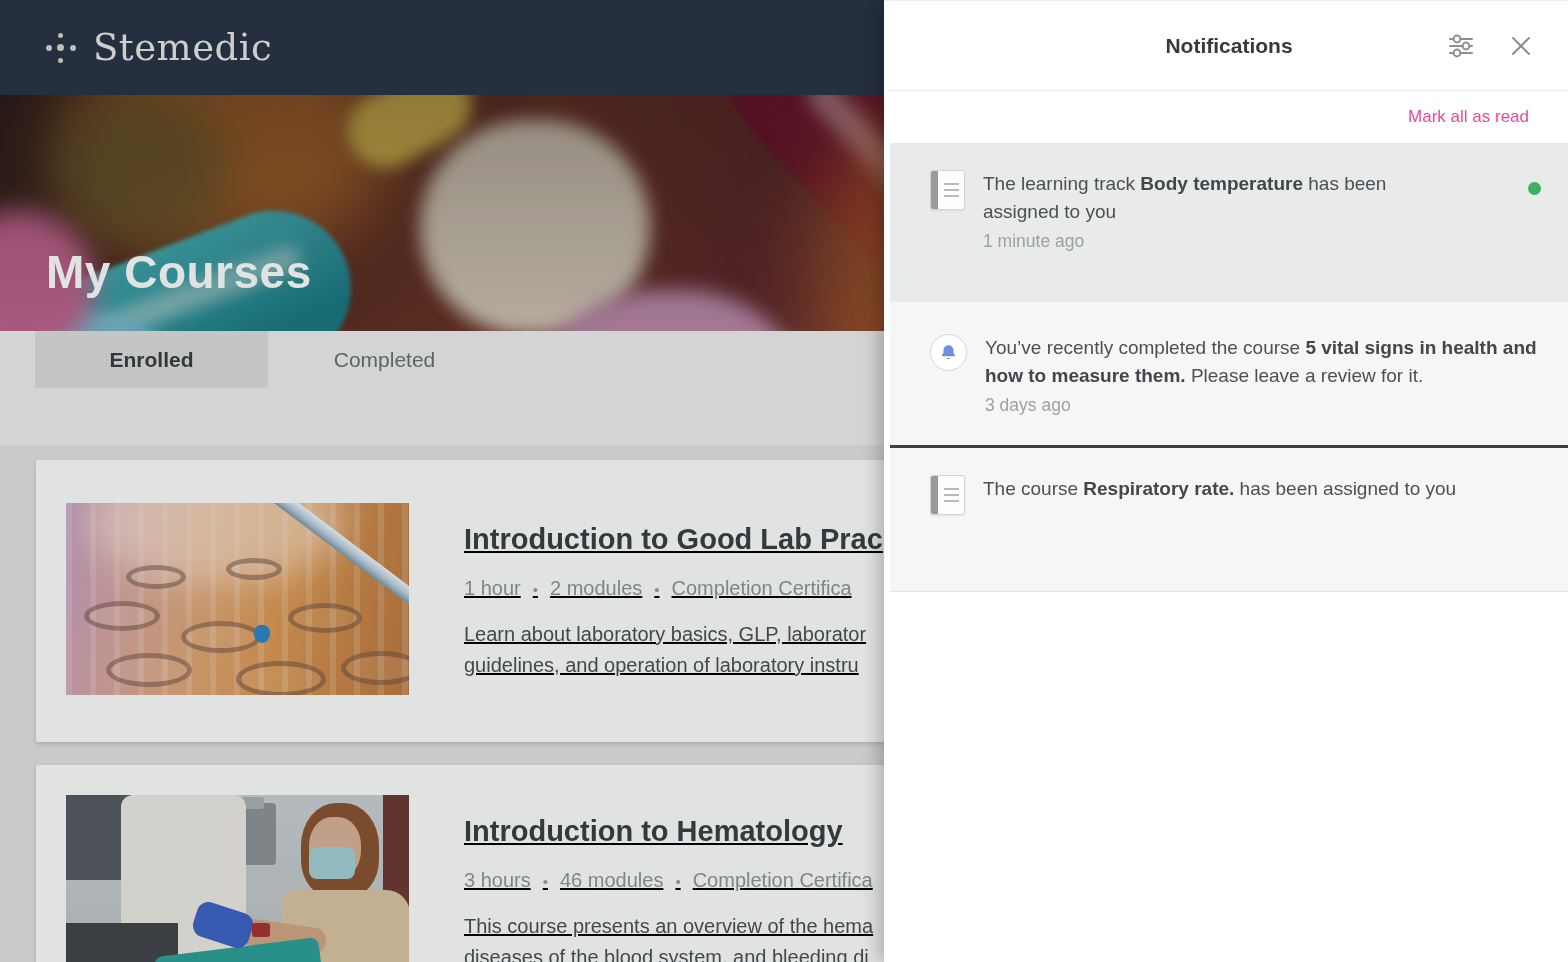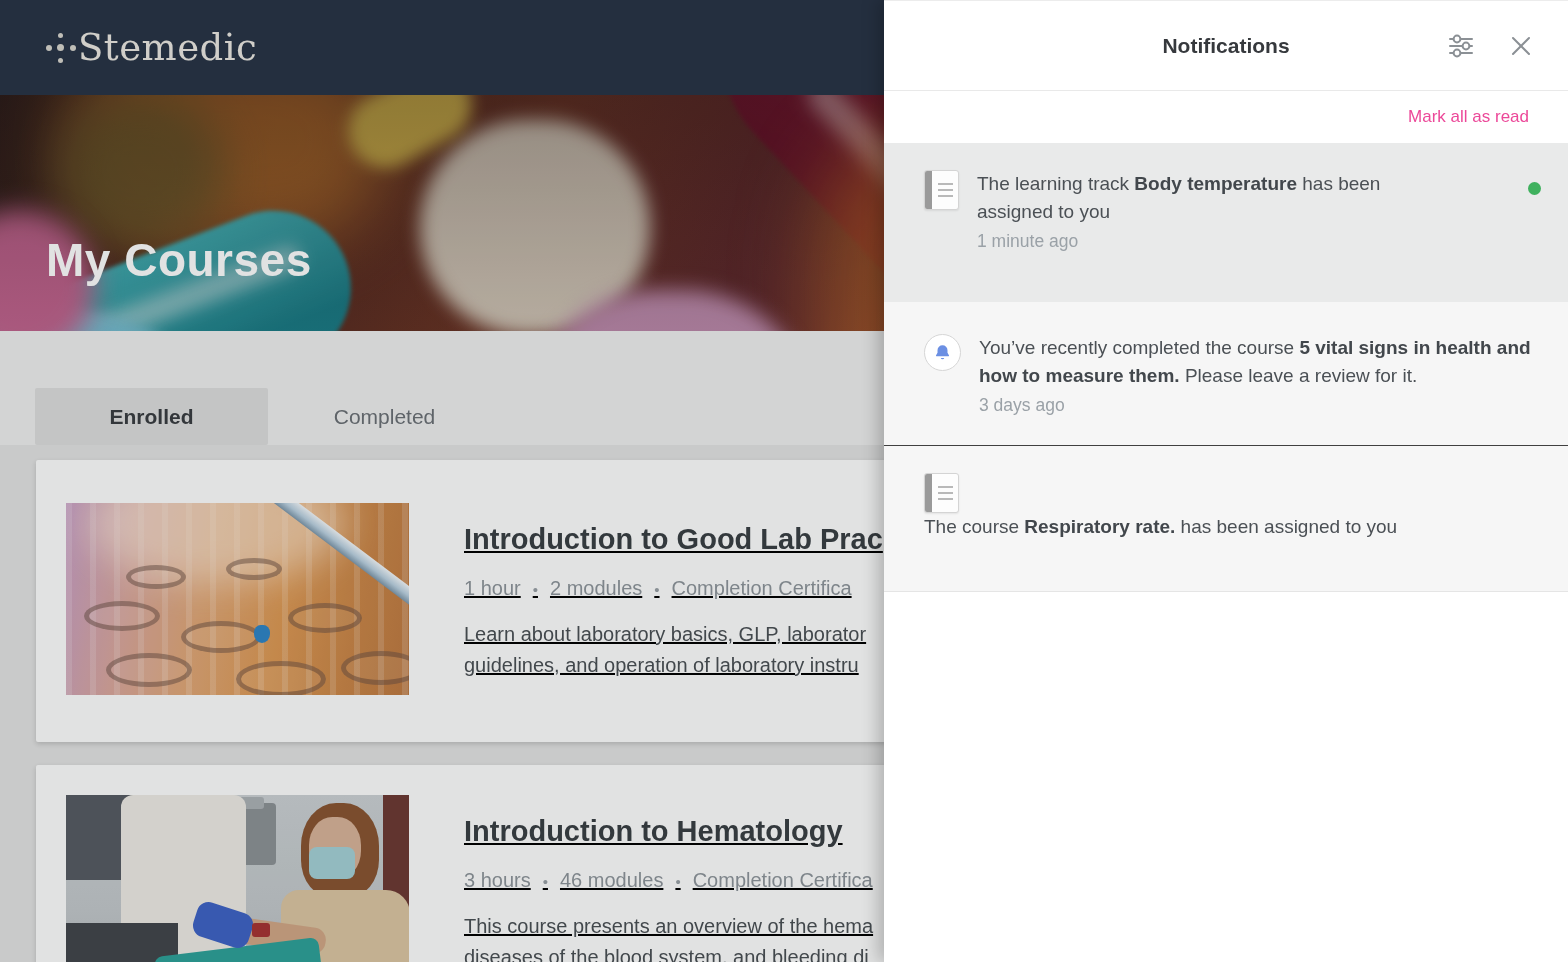--- a/index.html
+++ b/index.html
@@ -4,21 +4,21 @@
 <style>
   * { margin:0; padding:0; box-sizing:border-box; }
   html,body { width:1568px; height:962px; overflow:hidden; background:#fff;
               font-family:"Liberation Sans", sans-serif; }
   .stage { position:relative; width:1568px; height:962px; overflow:hidden; }
 
   
   .main { position:absolute; inset:0; }
 
   .navbar { height:95px; background:#283446; display:flex; align-items:center; padding:0 46px; }
-  .logo { display:flex; align-items:center; gap:2px; cursor:pointer; }
+  .logo { display:flex; align-items:center; gap:17px; cursor:pointer; }
   .logo-dots { position:relative; width:30px; height:36px; }
   .logo-dots i { position:absolute; background:#d9d6cf; border-radius:50%; }
   .d-top    { width:5px; height:5px; left:12px; top:3px; }
   .d-left   { width:6px; height:6px; left:0;    top:15px; }
   .d-mid    { width:7px; height:7px; left:11px; top:14px; }
   .d-right  { width:6px; height:6px; left:24px; top:15px; }
   .d-bottom { width:5px; height:5px; left:12px; top:28px; }
   .logo-text { font-family:"DejaVu Serif","Liberation Serif",serif; font-size:37px;
                color:#ece9e3; letter-spacing:0.5px; }
 
@@ -36,24 +36,24 @@
                 background:rgba(255,255,255,.45); filter:blur(8px); }
   .hp-crimson { width:620px; height:235px; left:660px; top:-20px; transform:rotate(47deg);
                 background:linear-gradient(160deg,#8d1f3e 0%,#77152f 55%,#5e1024 100%); filter:blur(2px); }
   .hp-crim-hl { width:330px; height:30px;  left:760px; top:95px;  transform:rotate(47deg);
                 background:rgba(255,235,235,.5); filter:blur(9px); }
   .hp-orange  { width:270px; height:430px; left:810px; top:20px;  background:rgba(213,122,38,.55); filter:blur(36px); }
   .hp-pink    { width:280px; height:250px; left:530px; top:195px; background:#c892b6; filter:blur(10px); }
   .hp-blue    { width:240px; height:120px; left:-60px; top:210px; transform:rotate(16deg); background:#7cc9de; filter:blur(7px); }
   .hp-pinkl   { width:150px; height:150px; left:-55px; top:115px; background:#cf6a98; filter:blur(13px); }
   .hero-dim   { position:absolute; inset:0; background:linear-gradient(to bottom,rgba(25,12,12,.28),rgba(25,12,12,.08)); }
-  .hero-title { position:absolute; left:46px; bottom:44px; color:#fff; font-size:46px; font-weight:bold; letter-spacing:.5px; }
-
-  
-  .tabstrip { height:114px; background:#f0f0f0; display:flex; align-items:flex-end; padding:0 35px; }
+  .hero-title { position:absolute; left:46px; bottom:32px; color:#fff; font-size:46px; font-weight:bold; letter-spacing:.5px; }
+
+  
+  .tabstrip { height:114px; background:#f0f0f0; display:flex; align-items:flex-start; padding:0 35px; }
   .tab { width:233px; height:57px; display:flex; align-items:center; justify-content:center;
          font-size:21px; cursor:pointer; border-radius:2px; }
   .tab-active { background:#dedede; color:#3a3d41; font-weight:bold; }
   .tab-idle   { color:#6b7076; font-weight:500; }
 
   
   .content { background:#e4e4e4; padding:15px 36px 0 36px; height:517px; }
   .card { width:1496px; height:282px; background:#fff; border-radius:2px;
           box-shadow:0 2px 5px rgba(0,0,0,.16); display:flex; padding:43px 30px 0 30px;
           margin-bottom:23px; cursor:pointer;text-decoration:underline; }
@@ -93,36 +93,36 @@
   .t2 .pad { position:absolute; left:90px; top:152px; width:165px; height:42px; background:#2ea29a; border-radius:8px; transform:rotate(-7deg); }
   .t2 .dark-bl { position:absolute; left:0; top:128px; width:112px; height:70px; background:#43464c; }
   .t2 .wall-r { position:absolute; right:0; top:0; width:26px; height:192px; background:#6e3a34; }
   .t2 .chair { position:absolute; left:262px; top:150px; width:70px; height:45px; background:#49a79c; border-radius:6px; }
 
   
   .scrim { position:absolute; inset:0; background:rgba(10,14,20,.12); cursor:pointer; }
 
   
   .panel { position:absolute; top:0; right:0; width:684px; height:962px; background:#fff;
-           box-shadow:-6px 0 16px rgba(0,0,0,.22); display:flex; flex-direction:column; border-top:1px solid #ececec; }
+           box-shadow:-6px 0 16px rgba(0,0,0,.22); display:flex; flex-direction:column; border-top:1px solid #ececec;padding-left:6px; }
   .panel-header { height:90px; flex:none; position:relative; display:flex; align-items:center;
                   justify-content:center; border-bottom:1px solid #e9e9e9; }
   .panel-title { font-size:21px; font-weight:bold; color:#36393d; }
   .icon-btn { position:absolute; top:50%; transform:translateY(-50%); width:34px; height:34px;
               display:flex; align-items:center; justify-content:center; cursor:pointer; background:none; border:none; }
   .btn-settings { right:90px; }
   .btn-close { right:30px; }
   .panel-sub { height:52px; flex:none; display:flex; align-items:center; justify-content:flex-end;
                padding-right:39px; }
   .mark-all { font-size:17px; color:#ec4899; cursor:pointer; }
   .notif { position:relative; display:flex; padding:27px 28px 0 40px; overflow:hidden; }
   .n-unread { background:#e9eaea; height:159px;justify-content:space-between; }
   .n-read   { background:#f6f6f6; }
   .n2 { height:143px; padding-top:32px; }
-  .n3 { height:147px; border-top:1px solid #404040; border-bottom:1px solid #e5e5e5;flex-direction:column; }
+  .n3 { height:147px; border-top:3px solid #404040; border-bottom:1px solid #e5e5e5; }
   .notif-icon { flex:none; margin-right:18px; }
   .book { position:relative; width:35px; height:40px; background:#fdfdfd; border:1px solid #d4d4d4;
           border-radius:3px; box-shadow:0 1px 2px rgba(0,0,0,.08); }
   .book .spine { position:absolute; left:0; top:0; width:7px; height:100%; background:#9a9a9a; border-radius:2px 0 0 2px; }
   .book .ln { position:absolute; left:13px; height:2px; width:15px; background:#b9b9b9; }
   .book .l1 { top:12px; } .book .l2 { top:18px; } .book .l3 { top:24px; }
   .bellwrap { width:37px; height:37px; border:1px solid #d6d6d6; border-radius:50%; background:#fff;
               display:flex; align-items:center; justify-content:center; }
   .n-body { flex:1; min-width:0; }
   .n-text { font-size:19px; line-height:28px; color:#4b5055; }

